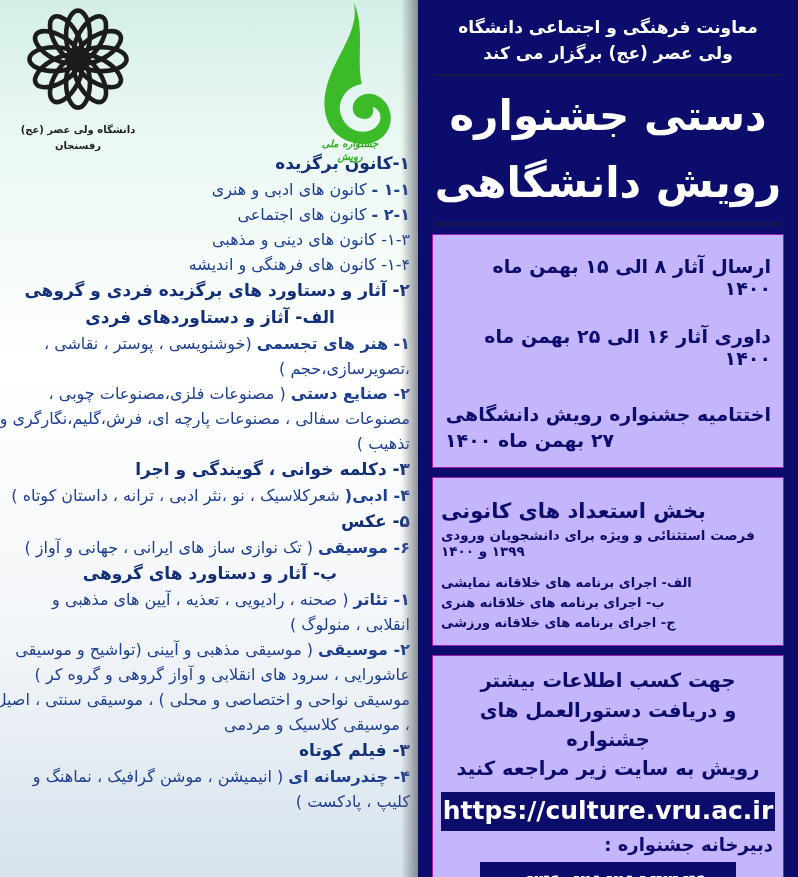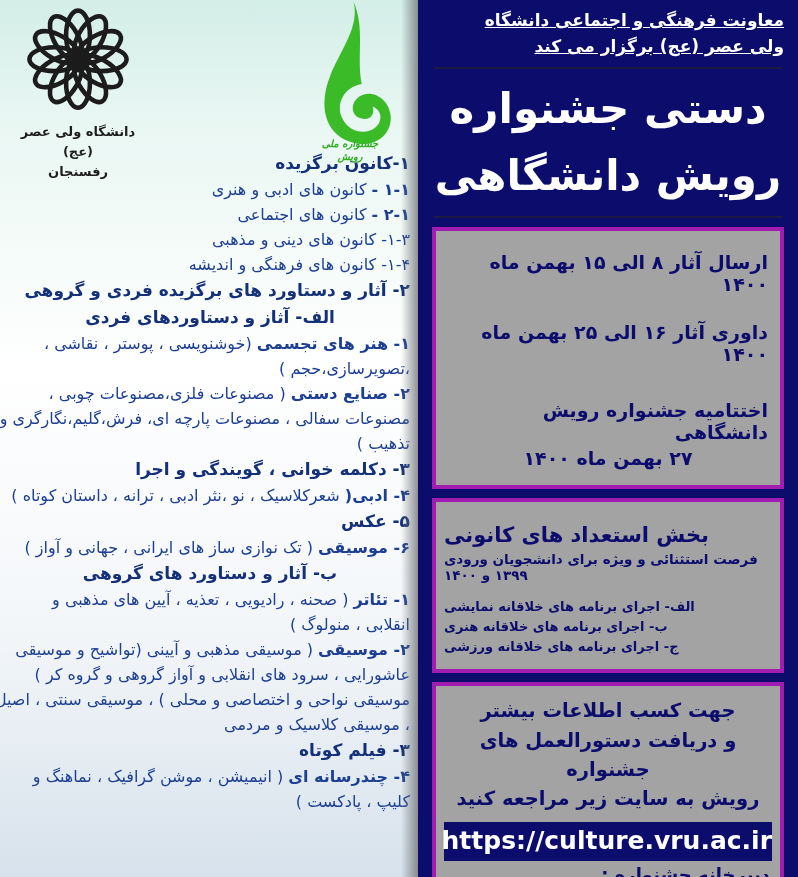--- a/index.html
+++ b/index.html
@@ -5,45 +5,45 @@
   html,body{margin:0;padding:0;background:#555;}
   .poster{position:relative;width:798px;height:877px;overflow:hidden;
           font-family:"DejaVu Sans",sans-serif;background:#0c0c6d;margin:0 auto;}
 
   
   .left{position:absolute;left:0;top:0;width:418px;height:877px;
         background:linear-gradient(180deg,#d4eee8 0%,#e9f7f3 14%,#ffffff 42%,#f3f6f9 72%,#d7e2ec 100%);}
   .left::after{content:"";position:absolute;top:0;right:0;width:17px;height:100%;
         background:linear-gradient(90deg,rgba(120,125,130,0) 0%,rgba(105,110,115,.75) 100%);}
   .uni-logo-wrap{position:absolute;left:14px;top:6px;width:128px;text-align:center;}
-  .uni-caption{font-size:13px;font-weight:bold;color:#1e1e1e;line-height:1.55;margin-top:2px;}
+  .uni-caption{font-size:10px;font-weight:bold;color:#1e1e1e;line-height:1.55;margin-top:2px;}
   .rooyesh-wrap{position:absolute;left:296px;top:0px;width:108px;text-align:center;font-style:italic;}
   .rooyesh-caption{font-size:10px;font-weight:bold;color:#2fae22;line-height:1.25;margin-top:-16px;}
 
   .cat-list{position:absolute;left:4px;top:150px;width:406px;direction:rtl;
             text-align:right;color:#1d3f92;font-size:16px;line-height:25px;padding-left:6px;box-sizing:border-box;}
   .cat-list .li{white-space:nowrap;}
   .cat-list .li .li-b{font-weight:bold;}
   .cat-list .li.head{font-weight:bold;font-size:17px;color:#143079;line-height:27px;}
   .cat-list .li.center{text-align:center;}
 
   
   .right{position:absolute;left:418px;top:0;width:380px;height:877px;background:#0c0c6d;
          display:flex;flex-direction:column;box-sizing:border-box;padding:0 14px;}
-  .org-header{color:#fff;font-weight:bold;font-size:17px;line-height:1.55;
-              direction:rtl;margin-top:7px;text-decoration:underline;}
+  .org-header{color:#fff;font-weight:bold;font-size:17px;line-height:1.55;text-align:center;
+              direction:rtl;margin-top:14px;}
   .bar{height:30px;background:#e5d00e;margin:7px 2px 0;border:1px solid #1a1a40;}
   .poster-title{color:#fff;font-weight:bold;font-size:42px;line-height:1.6;text-align:center;
                 direction:rtl;margin-top:6px;}
-  .ybox{background:#a3a3a3;color:#0c0c6d;direction:rtl;border:4px solid #a21caf;}
+  .ybox{background:#c4b5fd;color:#0c0c6d;direction:rtl;border:1px solid #a21caf;}
   .dates-box{margin-top:9px;padding:20px 12px 16px;text-align:right;font-weight:bold;font-size:19px;}
   .date-1{margin-bottom:26px;}
   .date-2{margin-bottom:34px;}
   .date-3a{text-align:right;}
-  .date-3b{text-align:center;margin-top:4px;}
+  .date-3b{text-align:left;margin-top:4px;}
   .talents-box{margin-top:9px;padding:21px 8px 12px;text-align:left;}
   .talents-title{font-weight:bold;font-size:21px;margin-bottom:4px;}
   .talents-sub{font-weight:bold;font-size:13.5px;margin-bottom:14px;}
   .talents-item{font-weight:bold;font-size:13px;line-height:1.55;}
   .info-box{margin-top:9px;margin-bottom:18px;padding:10px 6px 14px;flex-grow:1;box-sizing:border-box;}
   .info-line{font-weight:bold;font-size:19.5px;line-height:1.5;text-align:center;}
   .url-bar{background:#0c0c6d;margin:9px 2px 0;padding:4px 0 6px;text-align:center;}
   .url-text{color:#fff;font-weight:bold;font-size:25px;direction:ltr;unicode-bidi:isolate;}
   .secretariat{font-weight:bold;font-size:18px;text-align:right;padding:3px 4px 2px 0;}
   .phone-bar{background:#0c0c6d;width:76%;margin:5px auto 0;padding:6px 0 9px;text-align:center;}

